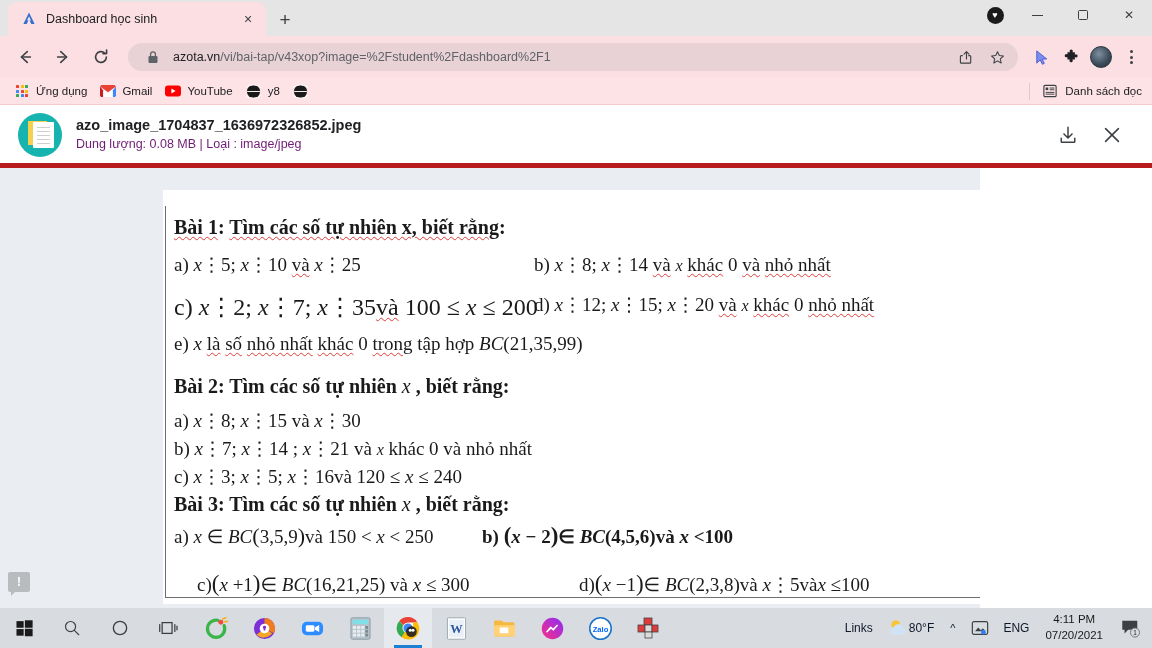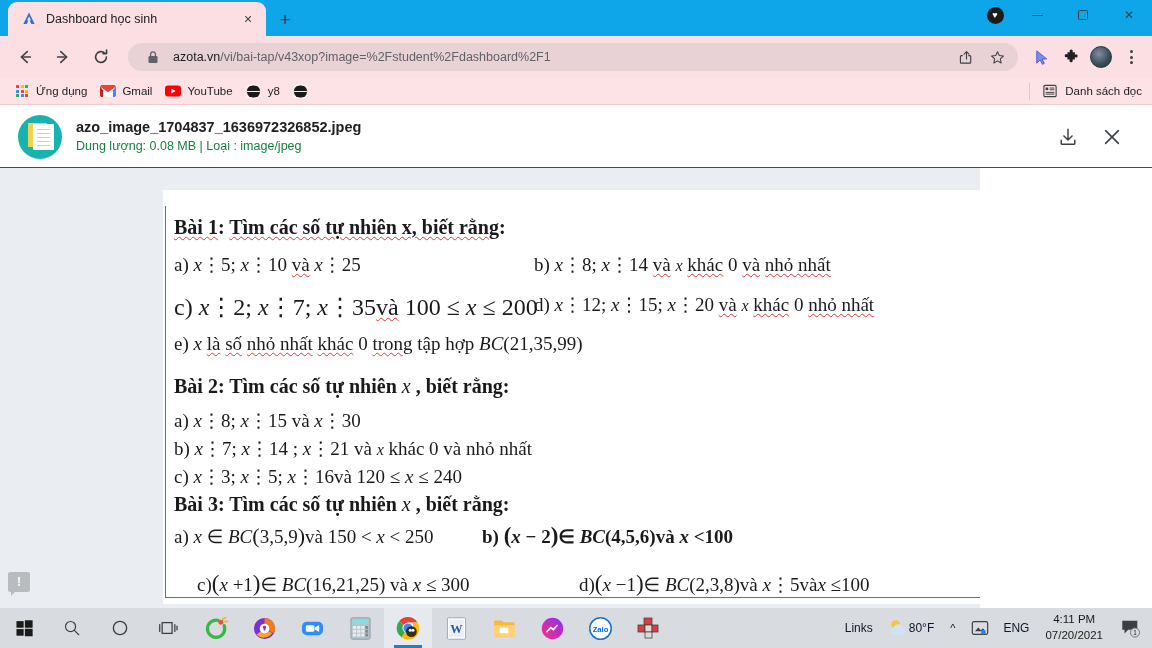--- a/index.html
+++ b/index.html
@@ -7,21 +7,21 @@
     width: 1152px; height: 648px;
     overflow: hidden;
     font-family: "Liberation Sans", sans-serif;
     background: #ffffff;
   }
   #root { position: relative; width: 1152px; height: 648px; }
 
   
   .tabstrip {
     position: absolute; left: 0; top: 0; width: 1152px; height: 36px;
-    background: #0ea5e9;
+    background: #e5e5e5;
     display: flex; align-items: flex-end;
   }
   .tab {
     position: relative;
     margin-left: 8px;
     width: 258px; height: 34px;
     background: #fbdfe3;
     border-radius: 9px 9px 0 0;
     display: flex; align-items: center;
     padding: 0 8px 0 12px;
@@ -103,41 +103,41 @@
   .apps-grid { display: grid; grid-template-columns: repeat(3, 3px); grid-template-rows: repeat(3, 3px); gap: 1.6px; }
   .apps-grid i { display:block; width:3px; height:3px; border-radius:0.5px; }
   .bm-spacer { flex: 1 1 auto; }
   .readinglist { display:flex; align-items:center; gap:7px; padding-left: 12px; border-left: 1px solid #edc3c9; height: 17px;}
 
   
   .filebar {
     position: absolute; left: 0; top: 106px; width: 1152px; height: 62px;
     background: #ffffff;
     display: flex; align-items: center; padding: 0 18px 0 18px;
-    border-bottom: 1px solid #b91c1c;
+    border-bottom: 5px solid #b91c1c;
   }
   .file-thumb {
     width: 44px; height: 44px; border-radius: 50%;
     background: #17b3ae;
     display: flex; align-items: center; justify-content: center;
     flex: 0 0 44px; position: relative; margin-right: 14px;
   }
   .thumb-doc {
     width: 21px; height: 26px; background: #ffffff; border-radius: 1px;
     position: relative; left: 3px;
     box-shadow: -6px -2px 0 -1px #f5d14e;
   }
   .thumb-doc::after {
     content:""; position:absolute; left:4px; top:5px; width:13px; height:1.4px;
     background:#cfcfcf;
     box-shadow: 0 4px 0 #cfcfcf, 0 8px 0 #cfcfcf, 0 12px 0 #cfcfcf, 0 16px 0 #cfcfcf;
   }
   .file-meta { flex: 1 1 auto; min-width: 0; }
   .file-name { font-size: 14.5px; font-weight: bold; color: #202124; line-height: 1.35; }
-  .file-sub { font-size: 12.5px; color: #15803d; line-height: 1.4; }
+  .file-sub { font-size: 12.5px; color: #701a75; line-height: 1.4; }
   .file-act { width: 44px; height: 44px; display:flex; align-items:center; justify-content:center; color:#3c4043; }
 
   
   .viewer {
     position: absolute; left: 0; top: 168px; width: 980px; height: 440px;
     background: #eaeef2; overflow: hidden;
   }
   .paper {
     position: absolute; left: 163px; top: 22px; width: 832px; height: 414px;
     background: #ffffff;

